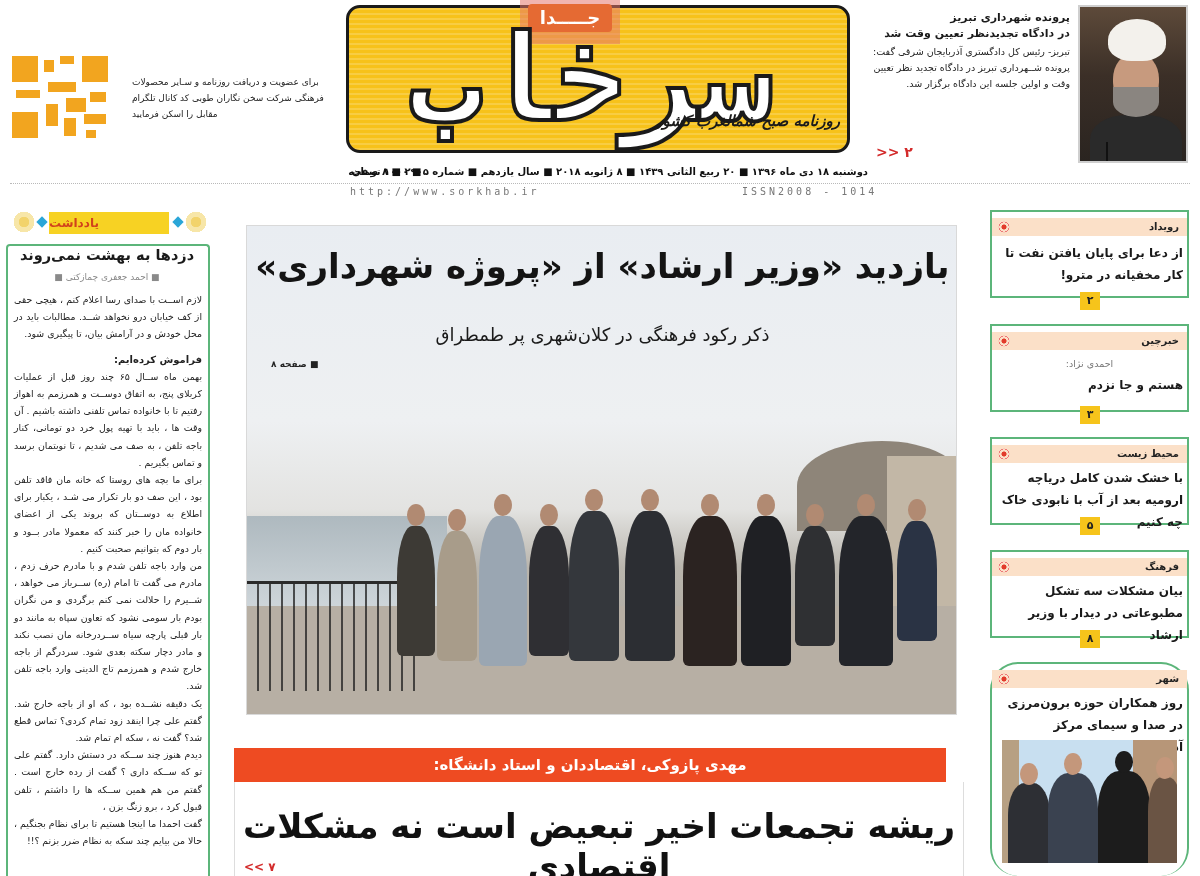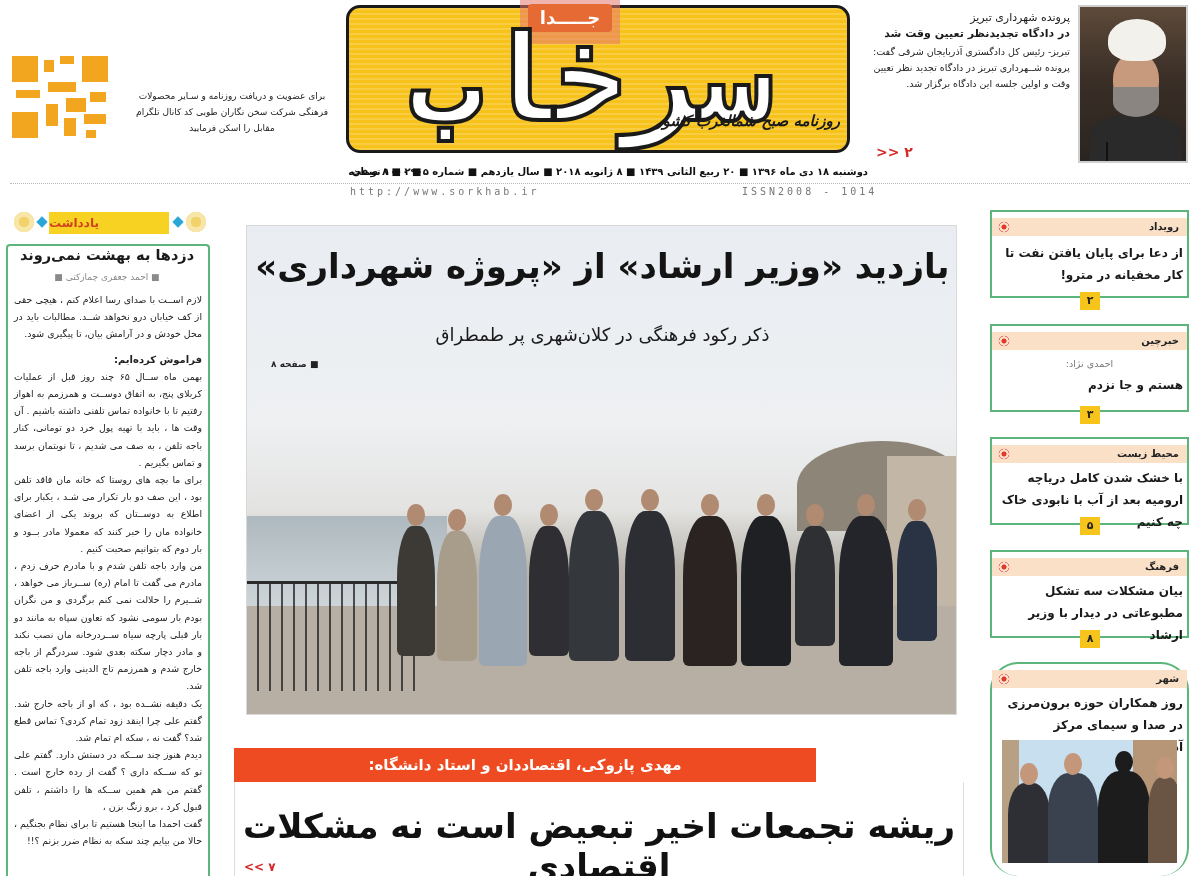--- a/index.html
+++ b/index.html
@@ -3,40 +3,40 @@
 <meta charset="utf-8">
 <style>
   * { box-sizing: border-box; margin: 0; padding: 0; }
   html, body { width: 1200px; height: 876px; overflow: hidden; background: #ffffff; }
   body { position: relative; font-family: "DejaVu Sans", sans-serif; color: #1a1a1a; direction: rtl; }
 
   
   .header { position: absolute; left: 0; top: 0; width: 1200px; height: 205px; }
   .qr { position: absolute; left: 8px; top: 52px; width: 104px; height: 90px; background: #fff; }
   .qr-cell { position: absolute; background: #f2a51f; }
-  .qr-note { position: absolute; left: 132px; top: 88px; width: 200px; font-size: 9px; line-height: 16px; text-align: center; color: #222; }
+  .qr-note { position: absolute; left: 132px; top: 74px; width: 200px; font-size: 9px; line-height: 16px; text-align: left; color: #222; }
 
   .masthead { position: absolute; left: 346px; top: 5px; width: 504px; height: 148px; background: #f7c21a;
               border: 3px solid #1a1a1a; border-radius: 14px; overflow: hidden;
               background-image: repeating-linear-gradient(180deg, rgba(255,255,255,0.18) 0 2px, transparent 2px 5px); }
   .mast-tab { position: absolute; left: 520px; top: 0; width: 100px; height: 44px; background: rgba(230,120,110,0.55); }
   .mast-tab-label { position: absolute; left: 528px; top: 4px; width: 84px; height: 28px; color: #fff; font-size: 18px; font-weight: bold; text-align: center; line-height: 28px; background: #e56a33; border-radius: 4px; }
   .logo-word { position: absolute; left: 350px; top: 18px; width: 480px; height: 140px; font-family: Liberation Mono, monospace; font-size: 120px; font-weight: bold; color: #ffffff;
                -webkit-text-stroke: 4px #1a1a1a; line-height: 140px; text-align: center; letter-spacing: -6px; }
   .tagline { position: absolute; left: 618px; top: 112px; width: 222px; font-family: "DejaVu Serif", serif; font-style: italic; font-size: 15px; font-weight: bold; color: #1a1a1a; text-align: right; }
 
   .dateline { position: absolute; left: 346px; top: 166px; width: 522px; height: 16px; font-size: 10px; font-weight: bold; color: #111; }
   .dateline .date-main { position: absolute; right: 0; top: 0; }
   .dateline .price { position: absolute; left: 6px; top: 0; }
   .sep-dots { position: absolute; left: 10px; top: 183px; width: 1180px; border-top: 1px dotted #b9b9b9; }
   .url { position: absolute; left: 350px; top: 186px; font-family: "DejaVu Sans Mono", monospace; font-size: 10px; letter-spacing: 3px; color: #777; direction: ltr; }
   .issn { position: absolute; left: 742px; top: 186px; font-family: "DejaVu Sans Mono", monospace; font-size: 10px; letter-spacing: 3px; color: #777; direction: ltr; }
 
   .top-story { position: absolute; left: 870px; top: 10px; width: 200px; text-align: right; }
-  .top-story .kicker { font-size: 11px; font-weight: normal; line-height: 16px; }
+  .top-story .kicker { font-size: 11px; font-weight: bold; line-height: 16px; }
   .top-story .headline { font-size: 11px; font-weight: bold; line-height: 16px; }
   .top-story .body { font-size: 9.5px; line-height: 16px; color: #222; margin-top: 2px; }
   .top-photo { position: absolute; left: 1078px; top: 5px; width: 110px; height: 158px; border: 2px solid #cfcfcf; background: linear-gradient(180deg, #5d4a3a 0%, #3b2f27 45%, #2a2420 100%); overflow: hidden; }
   .top-photo .turban { position: absolute; left: 28px; top: 12px; width: 58px; height: 42px; background: #f3f1ec; border-radius: 50% 50% 40% 40%; }
   .top-photo .face { position: absolute; left: 33px; top: 46px; width: 46px; height: 58px; background: #c79a7e; border-radius: 45% 45% 50% 50%; }
   .top-photo .beard { position: absolute; left: 33px; top: 80px; width: 46px; height: 30px; background: #8a8580; border-radius: 0 0 50% 50%; }
   .top-photo .robe { position: absolute; left: 10px; top: 108px; width: 92px; height: 60px; background: #2a2a2a; border-radius: 40% 40% 0 0; }
   .top-photo .mic { position: absolute; left: 26px; top: 135px; width: 2px; height: 26px; background: #111; }
   .page-ref-top { position: absolute; left: 876px; top: 144px; font-size: 14px; font-weight: bold; color: #d32a2a; direction: ltr; }
 
@@ -61,21 +61,21 @@
   .lake { position: absolute; left: 0; top: 290px; width: 200px; height: 100px; background: linear-gradient(180deg, #aeb9bf, #d1d8dc); }
   .promenade { position: absolute; left: 0; top: 380px; width: 711px; height: 110px; background: #b7afa4; }
   .fence { position: absolute; left: 0; top: 355px; width: 170px; height: 110px; border-top: 3px solid #2a2a2a;
            background-image: repeating-linear-gradient(90deg, transparent 0 10px, rgba(30,30,30,0.75) 10px 12px); }
   .hill { position: absolute; left: 550px; top: 215px; width: 170px; height: 90px; background: #8e8579; border-radius: 50% 50% 0 0; }
   .building { position: absolute; left: 640px; top: 230px; width: 80px; height: 160px; background: #c2b7a6; }
   .person { position: absolute; border-radius: 40% 40% 6px 6px; }
   .person .head { position: absolute; left: 50%; top: -22px; width: 18px; height: 22px; margin-left: -9px; background: #b18a72; border-radius: 50%; }
 
   .econ { position: absolute; left: 234px; top: 748px; width: 730px; height: 128px; }
-  .econ-bar { position: absolute; left: 0; top: 0; width: 582px; height: 34px; background: #ee4b22; color: #fff; font-size: 15px; font-weight: bold; text-align: center; line-height: 34px; }
+  .econ-bar { position: absolute; left: 0; top: 0; width: 712px; height: 34px; background: #ee4b22; color: #fff; font-size: 15px; font-weight: bold; text-align: center; line-height: 34px; }
   .econ-frame { position: absolute; left: 0; top: 34px; width: 730px; height: 94px; border-left: 1px solid #ddd; border-right: 1px solid #ddd; }
   .econ-title { position: absolute; left: 0; top: 58px; width: 730px; font-size: 34px; font-weight: bold; text-align: center; color: #111; letter-spacing: -1px; }
   .econ-more { position: absolute; left: 10px; top: 112px; font-size: 12px; font-weight: bold; color: #d32a2a; direction: ltr; }
 
   
   .brief { position: absolute; left: 990px; width: 199px; border: 2px solid #5cb57a; background: #fff; }
   .brief-head { position: absolute; left: 0; top: 6px; width: 195px; height: 18px; background: #fbe0c8; padding-left: 38px; }
   .brief-label { position: absolute; right: 8px; top: 0; font-size: 10px; font-weight: bold; color: #222; line-height: 18px; }
   .brief-icon { position: absolute; left: 4px; top: 1px; width: 16px; height: 16px; border-radius: 50%;
                 background: radial-gradient(circle, #e23a2a 0 22%, transparent 23% 40%, #e77 41% 48%, transparent 49%); }

